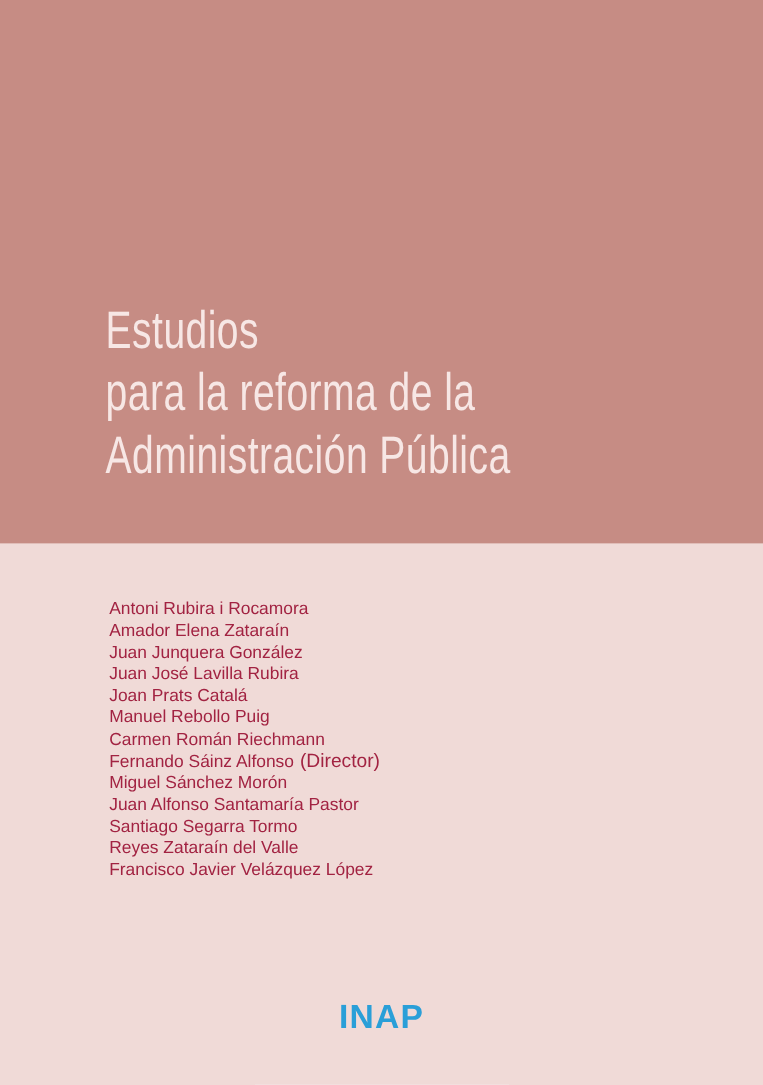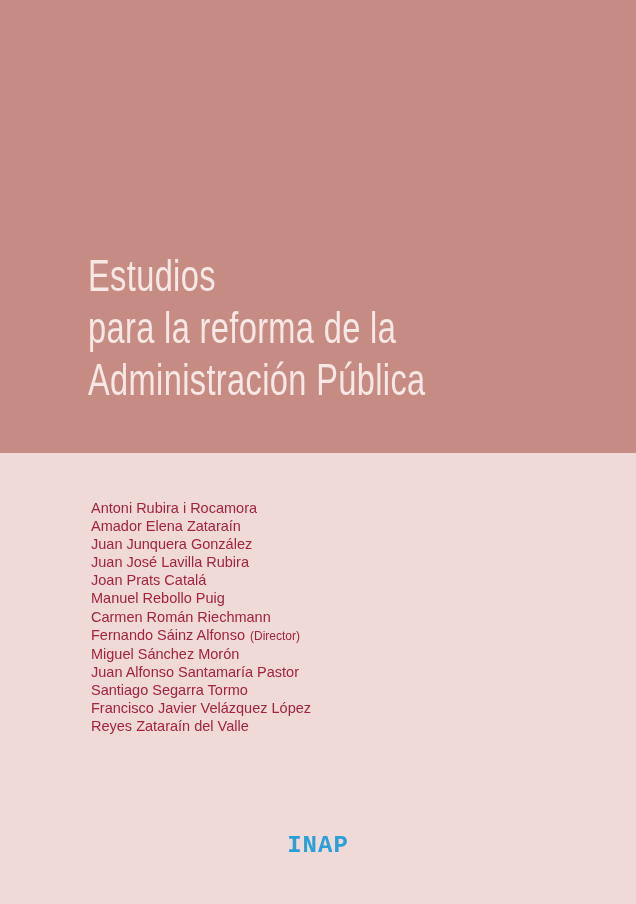--- a/index.html
+++ b/index.html
@@ -58,35 +58,35 @@
     top: 499px;
     font-size: 14.5px;
     line-height: 18.1px;
     color: var(--author-text, #a22342);
     white-space: nowrap;
   }
   .author-row {
     display: block;
   }
   .author-note {
-    font-size: 12px;
+    font-size: 16px;
     margin-left: 5px;
   }
   .author-note:empty {
     display: none;
   }
   .logo {
     position: absolute;
     left: 0;
     right: 0;
     top: 832px;
     text-align: center;
-    font-family: Liberation Mono, monospace;
+    font-family: Liberation Sans, sans-serif;
     font-weight: 700;
-    font-size: 24px;
+    font-size: 28px;
     letter-spacing: 1px;
     color: var(--logo-blue, #2a9fd8);
   }
 </style>
 </head>
 <body>
 
 <div class="page">
   <div class="band-top">
     <h1 class="title">
@@ -103,18 +103,18 @@
     <span class="author-row"><span>Amador Elena Zataraín</span></span>
     <span class="author-row"><span>Juan Junquera González</span></span>
     <span class="author-row"><span>Juan José Lavilla Rubira</span></span>
     <span class="author-row"><span>Joan Prats Catalá</span></span>
     <span class="author-row"><span>Manuel Rebollo Puig</span></span>
     <span class="author-row"><span>Carmen Román Riechmann</span></span>
     <span class="author-row"><span>Fernando Sáinz Alfonso</span><span class="author-note">(Director)</span></span>
     <span class="author-row"><span>Miguel Sánchez Morón</span></span>
     <span class="author-row"><span>Juan Alfonso Santamaría Pastor</span></span>
     <span class="author-row"><span>Santiago Segarra Tormo</span></span>
+    <span class="author-row"><span>Reyes Zataraín del Valle</span></span>
     <span class="author-row"><span>Francisco Javier Velázquez López</span></span>
-    <span class="author-row"><span>Reyes Zataraín del Valle</span></span>
   </div>
 
   <div class="logo">INAP</div>
 </div>
 
 </body></html>

